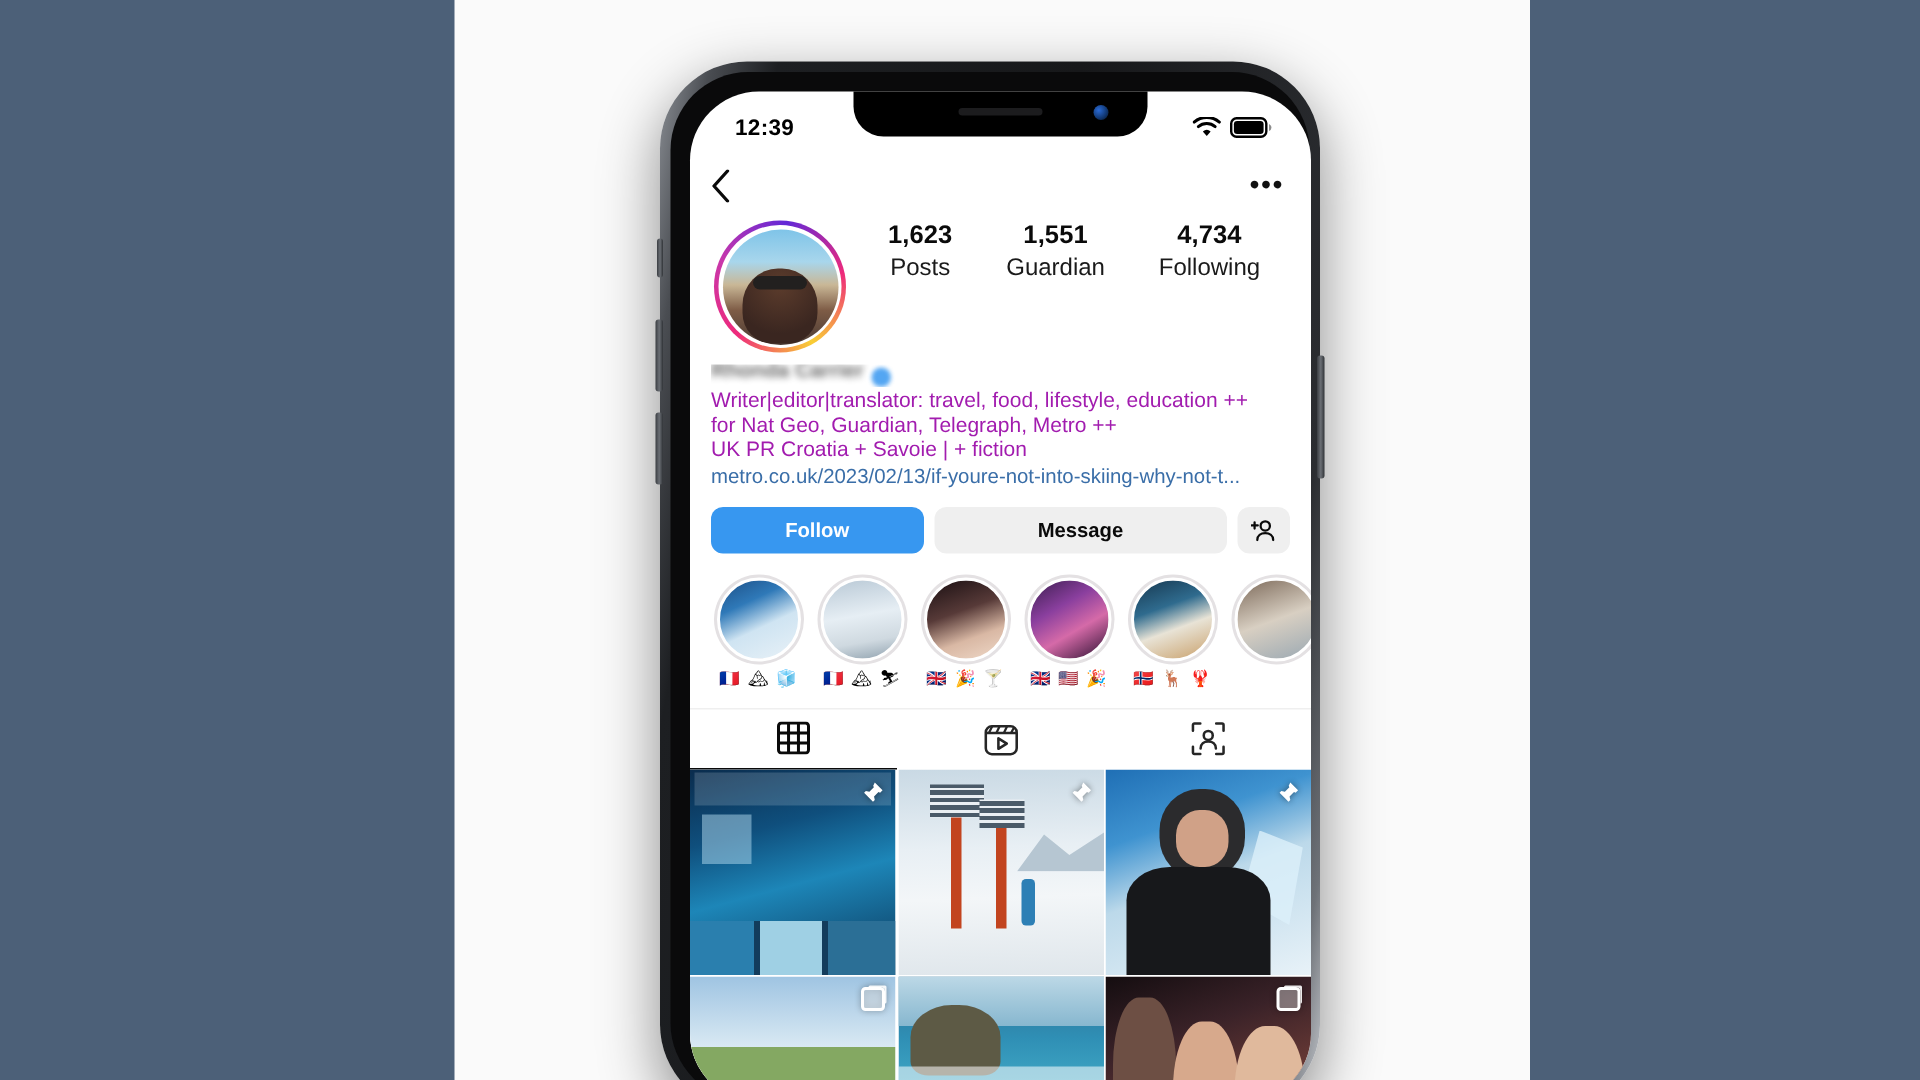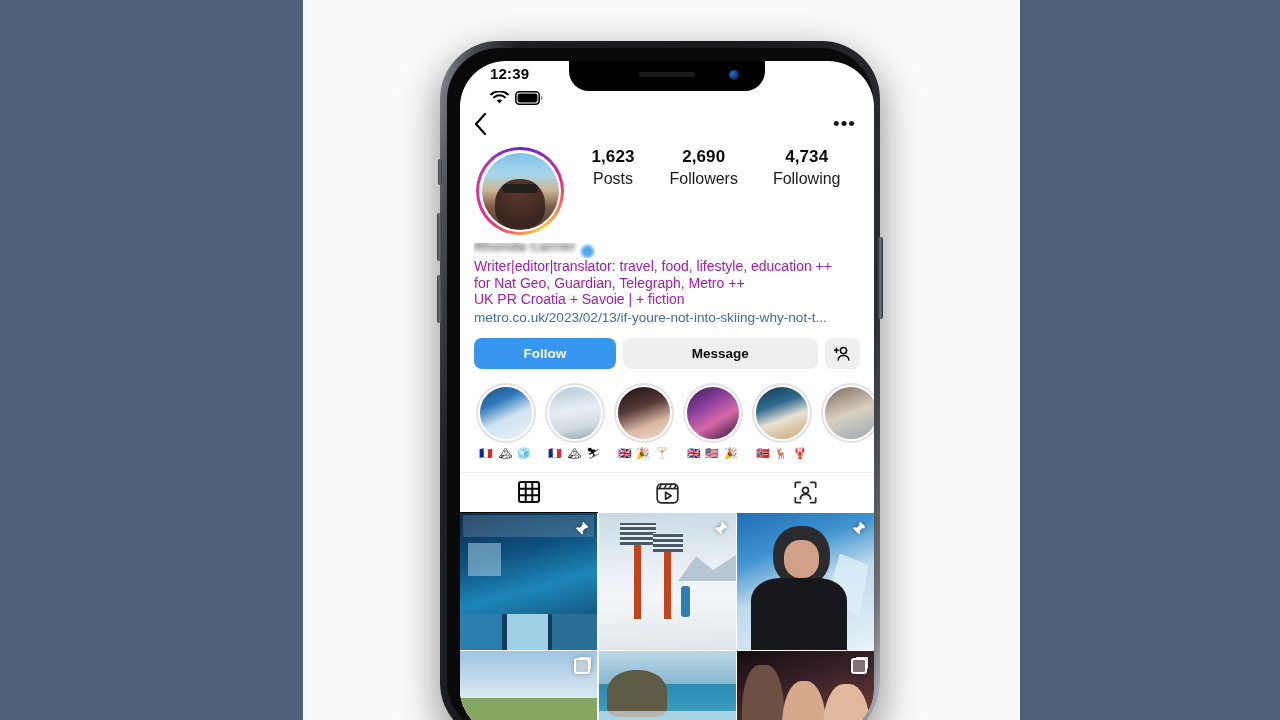--- a/index.html
+++ b/index.html
@@ -51,22 +51,22 @@
     width: 56px; height: 5px; border-radius: 3px; background: #1c1c1e;
   }
   .notch-camera {
     position: absolute; right: 26px; top: 10px;
     width: 10px; height: 10px; border-radius: 50%;
     background: radial-gradient(circle at 35% 35%, #2b6bd6 0%, #123a77 55%, #05101f 100%);
   }
 
   
   .status-bar {
-    position: relative; height: 44px; display: flex; 
-    justify-content: space-between; padding: 0 26px 0 30px; z-index: 20; flex-direction: column;
+    position: relative; height: 44px; display: flex; align-items: center;
+    justify-content: space-between; padding: 0 26px 0 30px; z-index: 20;
   }
   .status-time { font-size: 15px; font-weight: bold; color: #000; letter-spacing: .2px; padding-top: 4px; }
   .status-right { display: flex; align-items: center; gap: 6px; padding-top: 4px; }
 
   
   .nav-bar {
     height: 38px; display: flex; align-items: center;
     justify-content: space-between; padding: 0 18px 0 14px;
   }
   .nav-dots { font-size: 19px; color: #111; letter-spacing: 1px; line-height: 10px; }
@@ -252,22 +252,22 @@
             <div class="avatar-ring-inner">
               <div class="avatar-img"></div>
             </div>
           </div>
           <div class="stats">
             <div class="stat">
               <div class="stat-num">1,623</div>
               <div class="stat-lbl">Posts</div>
             </div>
             <div class="stat">
-              <div class="stat-num">2,690</div>
-              <div class="stat-lbl">Followers</div>
+              <div class="stat-num">1,551</div>
+              <div class="stat-lbl">Guardian</div>
             </div>
             <div class="stat">
               <div class="stat-num">4,734</div>
               <div class="stat-lbl">Following</div>
             </div>
           </div>
         </div>
 
         <div class="bio">
           <div class="bio-name-row">

